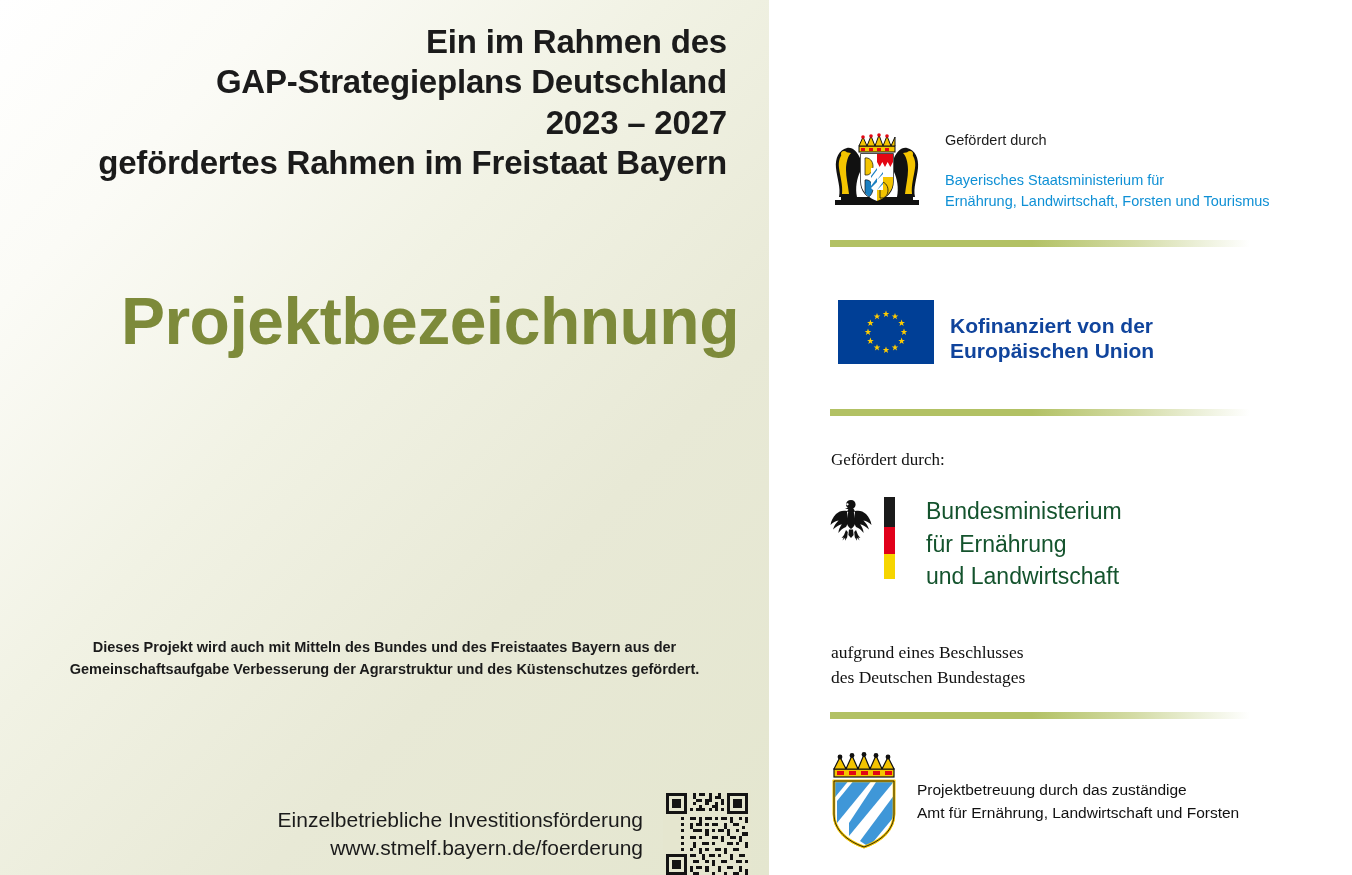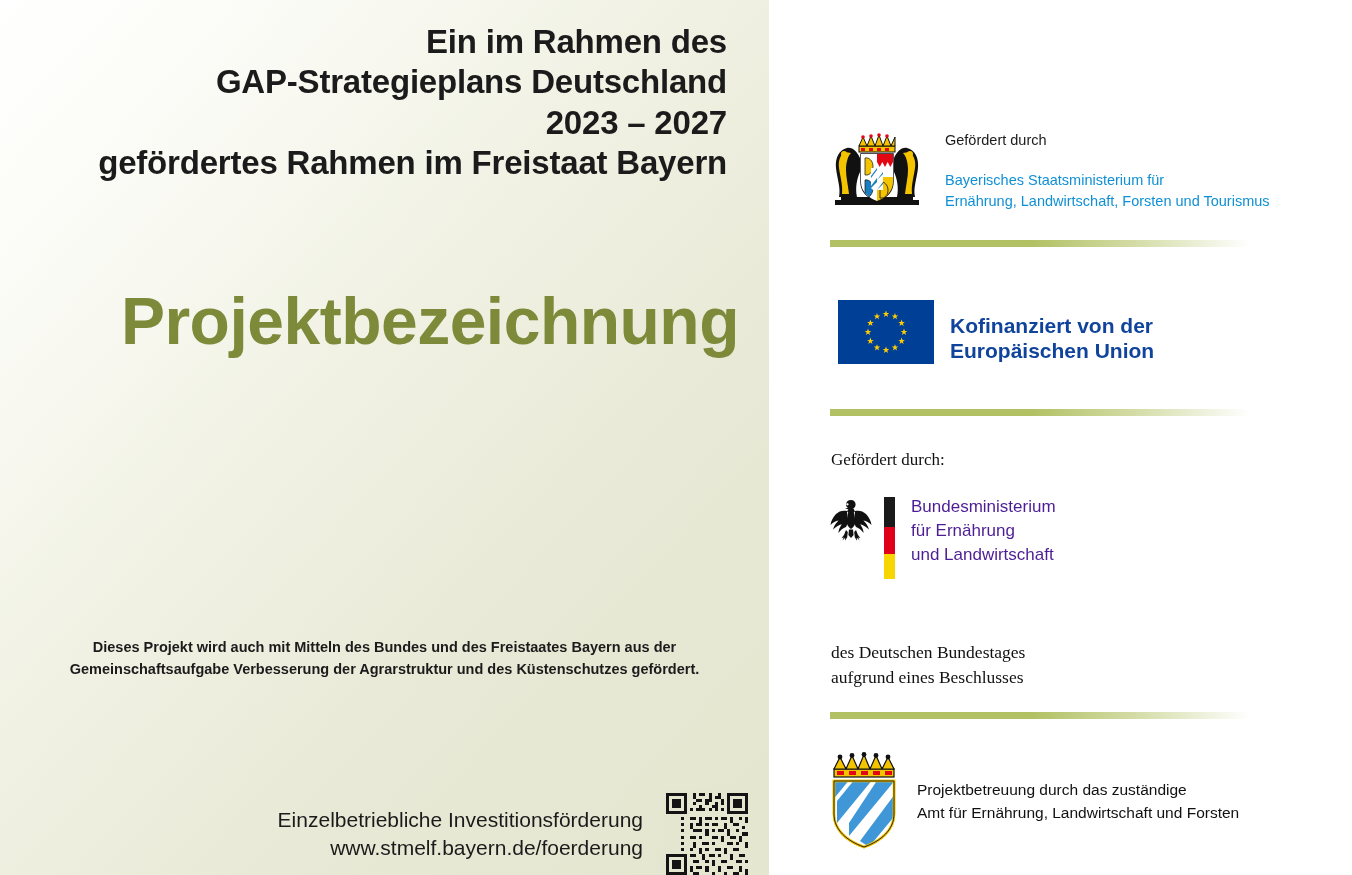--- a/index.html
+++ b/index.html
@@ -198,24 +198,25 @@
     width: 11px;
     height: 82px;
     flex: 0 0 11px;
     background: linear-gradient(to bottom,
                 #1a1a1a 0%, #1a1a1a 37%,
                 #e1001a 37%, #e1001a 70%,
                 #f6d500 70%, #f6d500 100%);
     margin-top: 2px;
   }
   .bmel-text {
-    font-size: 17px;
+    font-size: 23px;
     line-height: 1.42;
-    color: #4c1d95;
+    color: #14532d;
     padding-left: 7px;
+    margin-left: 15px;
   }
   .bmel-text .bl { display: block; white-space: nowrap; }
 
   .bundestag {
     position: absolute;
     left: 62px;
     top: 640px;
     font-family: "Liberation Serif", serif;
     font-size: 17.5px;
     line-height: 1.4;
@@ -538,22 +539,22 @@
       </div>
       <div class="bmel-bar"></div>
       <div class="bmel-text">
         <span class="bl">Bundesministerium</span>
         <span class="bl">für Ernährung</span>
         <span class="bl">und Landwirtschaft</span>
       </div>
     </div>
 
     <div class="bundestag">
+      <span class="bt">aufgrund eines Beschlusses</span>
       <span class="bt">des Deutschen Bundestages</span>
-      <span class="bt">aufgrund eines Beschlusses</span>
     </div>
 
     <div class="divider d3"></div>
 
     <div class="blk-aelf">
       <div class="aelf-shield">
         <svg viewBox="0 0 74 98" width="74" height="98" aria-hidden="true">
 
           <g>
             <rect x="7" y="17" width="60" height="8" fill="#f4c400" stroke="#111" stroke-width="1.2"></rect>

